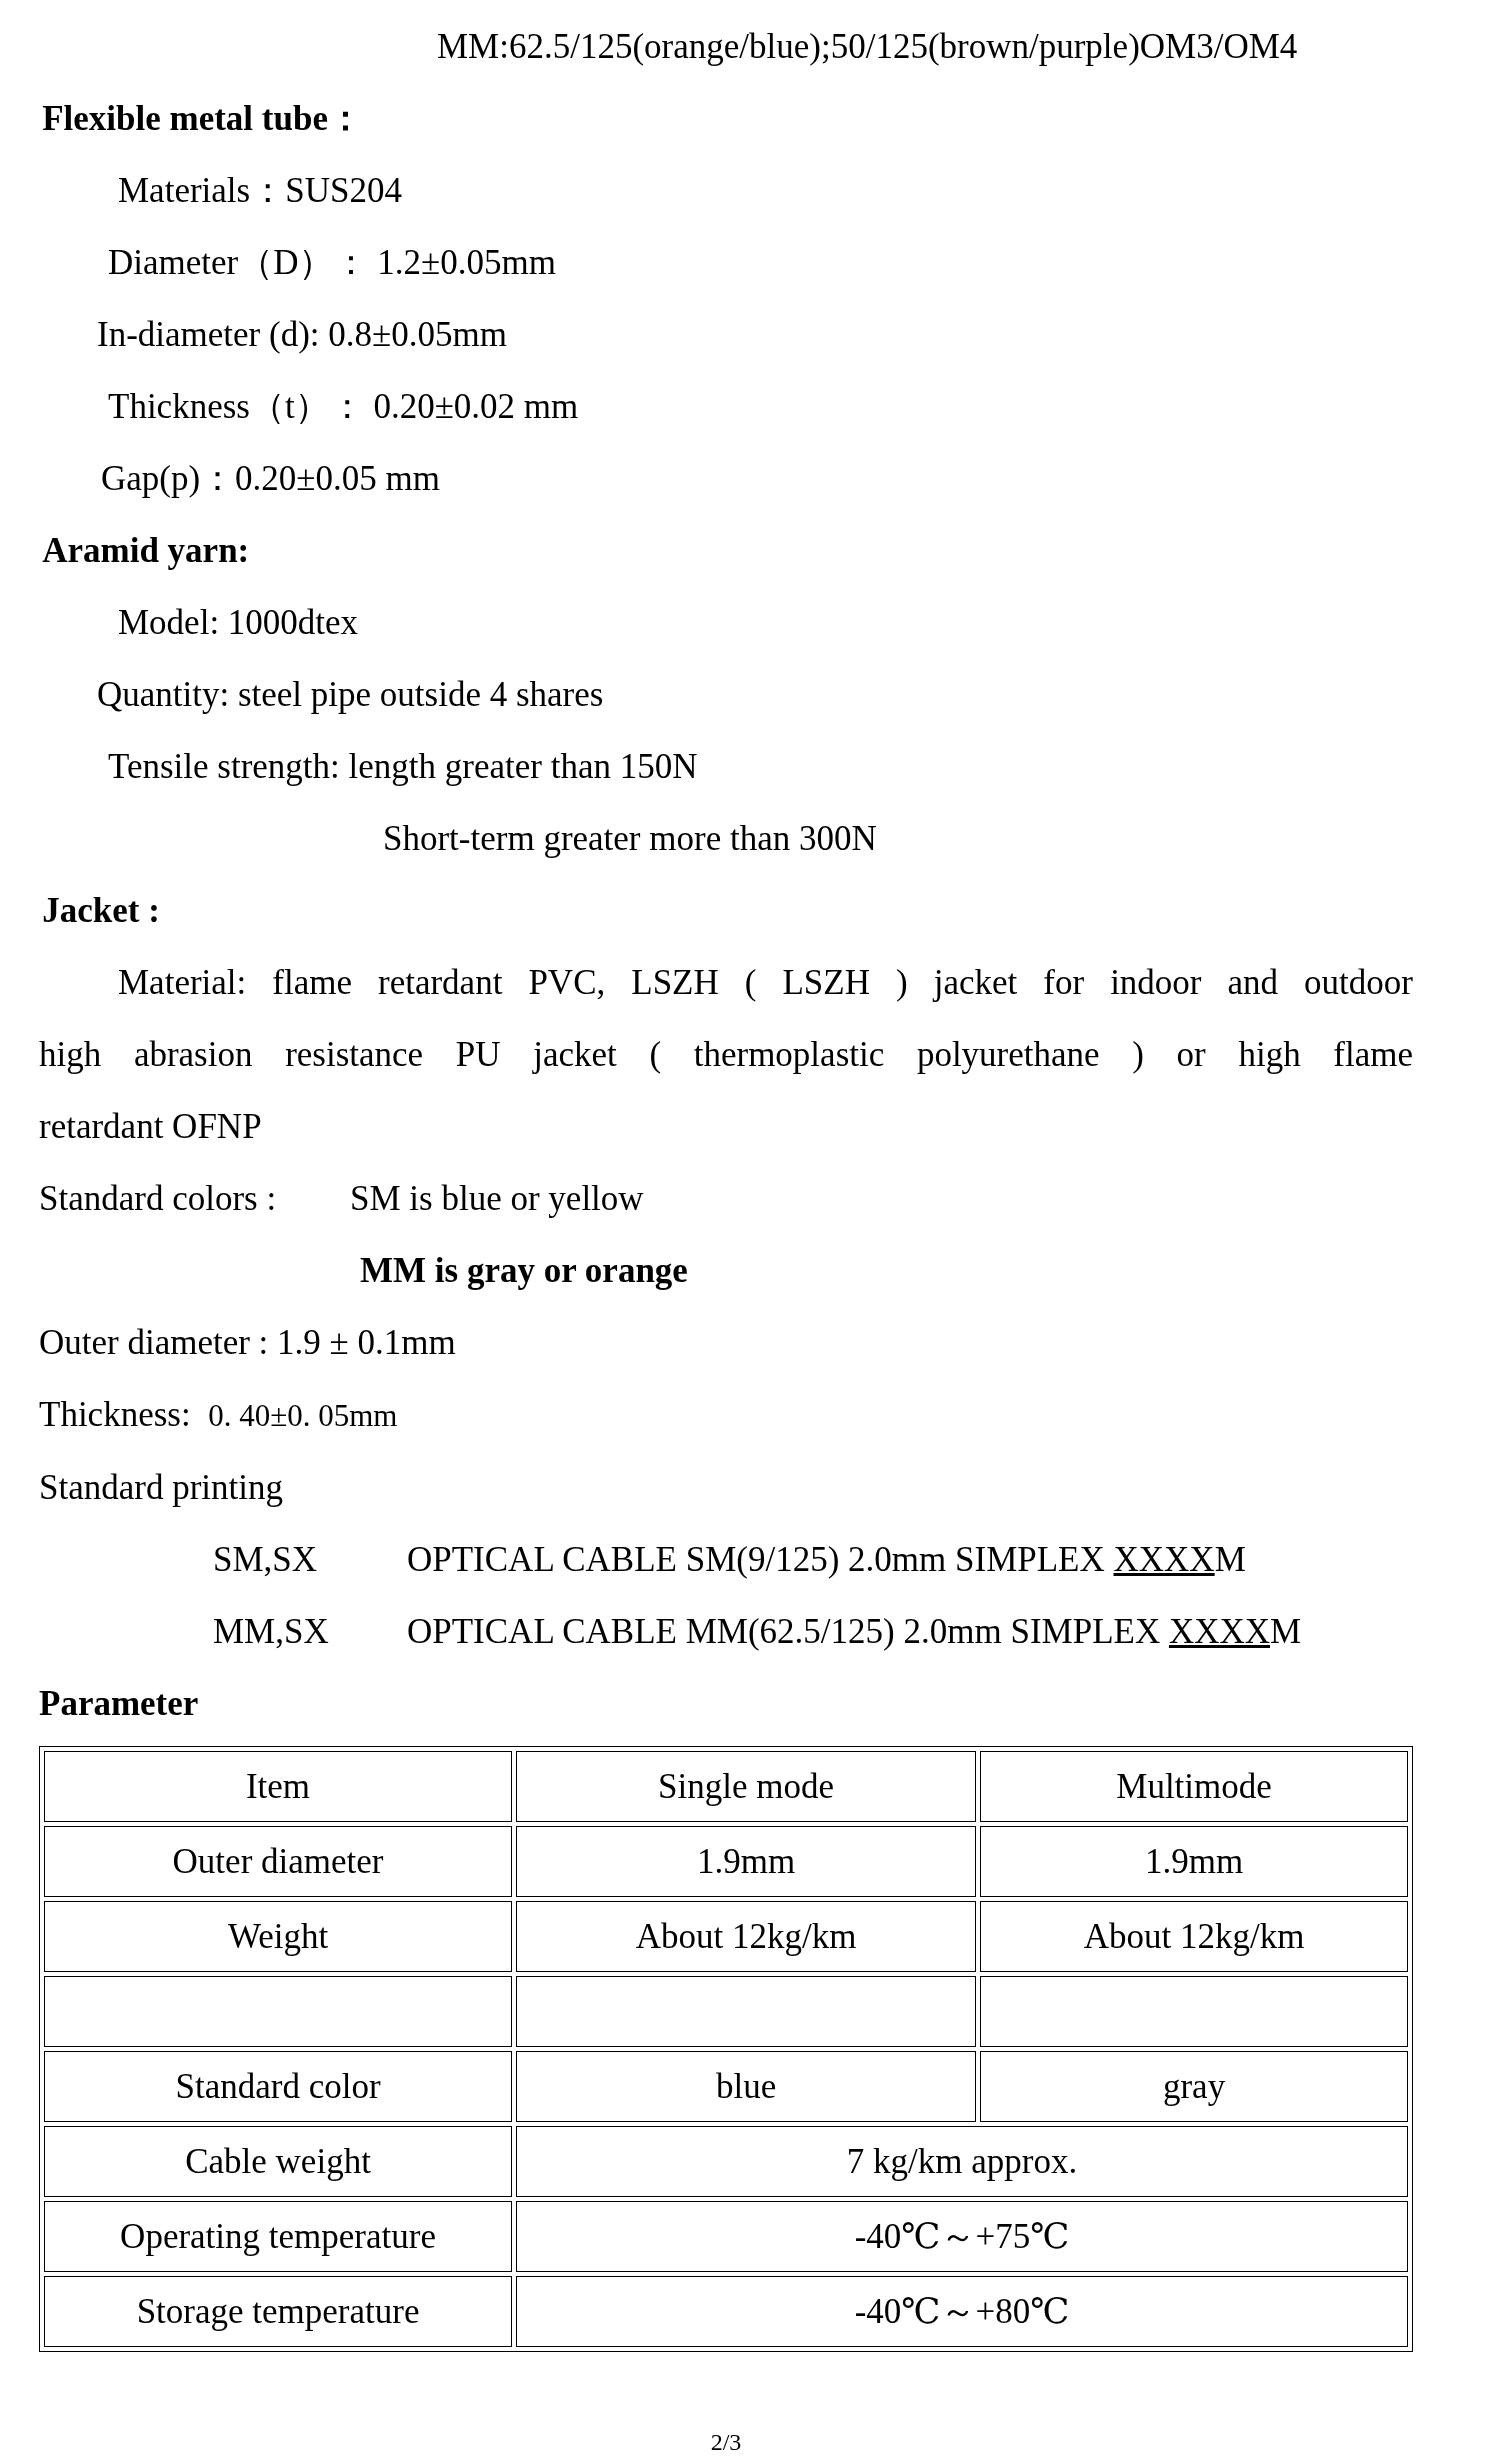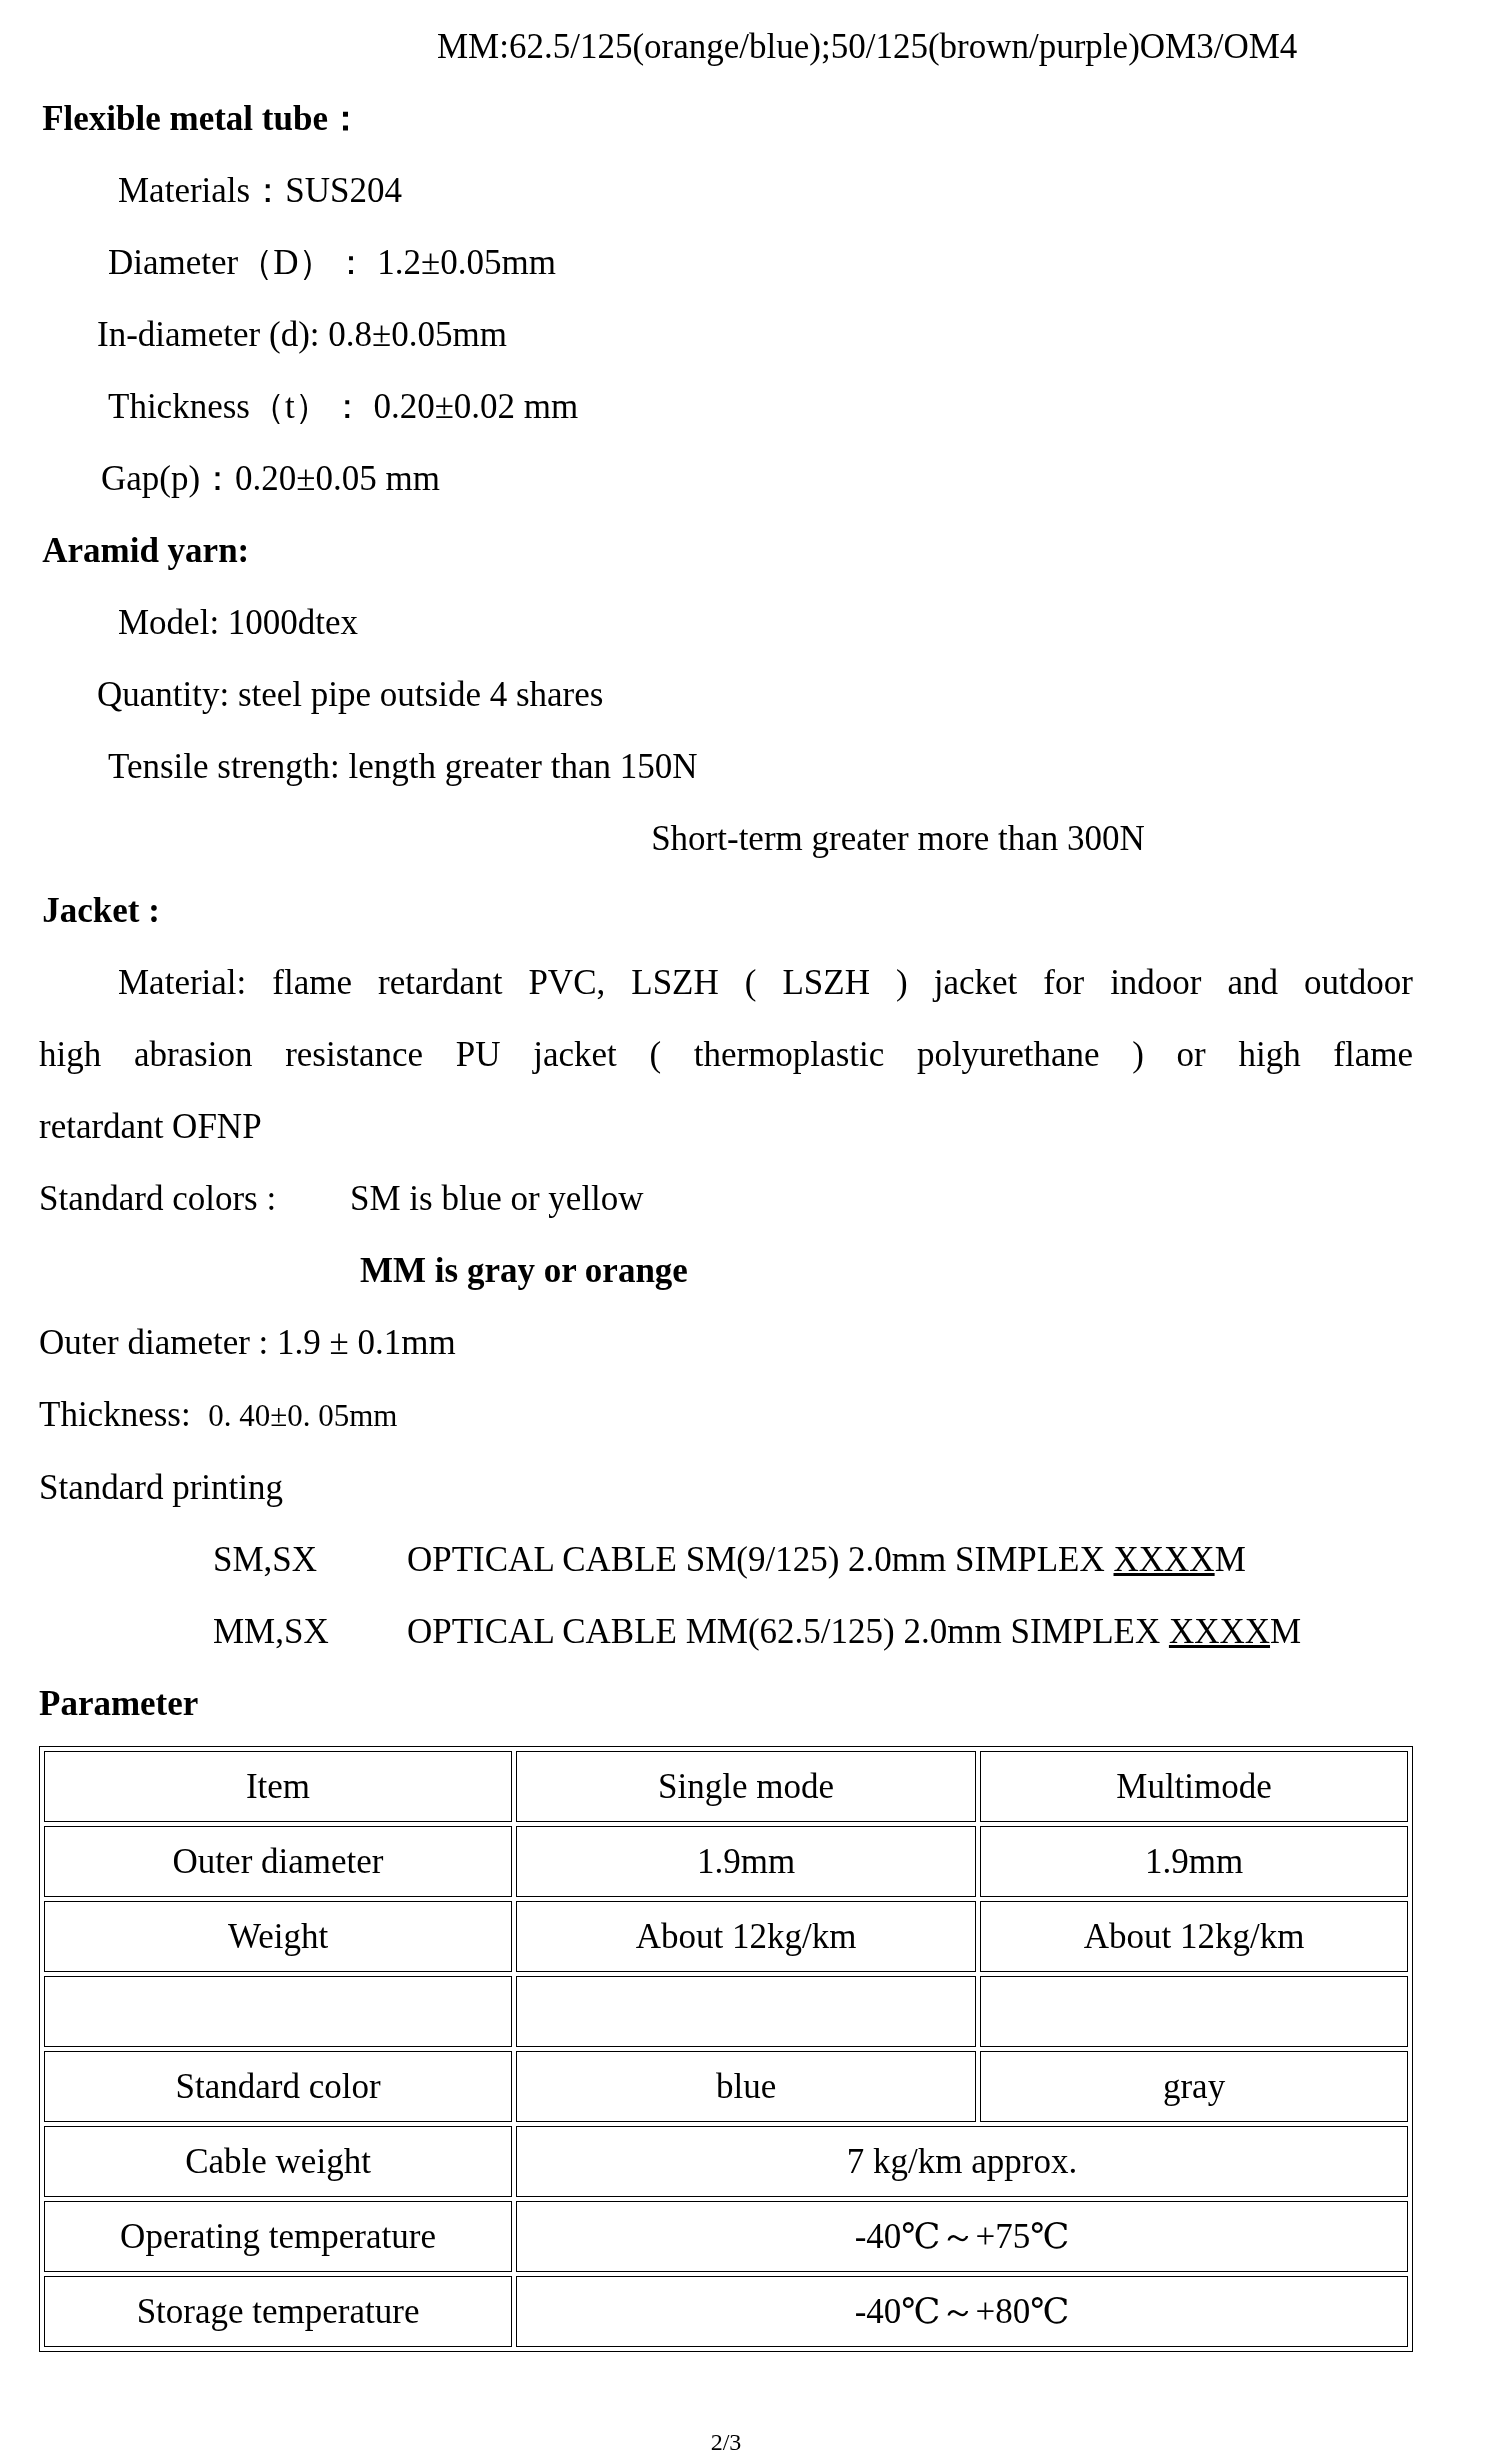--- a/index.html
+++ b/index.html
@@ -23,21 +23,21 @@
   .u { text-decoration: underline; }
 
   
   .ind-head   { padding-left: 3.2px; }
   .ind-mat    { padding-left: 79px; }
   .ind-dia    { padding-left: 69px; }
   .ind-ind    { padding-left: 58px; }
   .ind-wid    { padding-left: 73px; }
   .ind-thk    { padding-left: 69px; }
   .ind-gap    { padding-left: 62px; }
-  .ind-short  { padding-left: 344px; text-align: center; }
+  .ind-short  { padding-left: 344px; }
   .ind-mm     { padding-left: 321px; font-weight: bold; }
   .ind-top    { padding-left: 398px; }
   .ind-print  { padding-left: 174px; }
 
   .pj {
     white-space: normal;
     text-align: justify;
     text-align-last: justify;
   }
   .pj-first { text-indent: 79px; }

